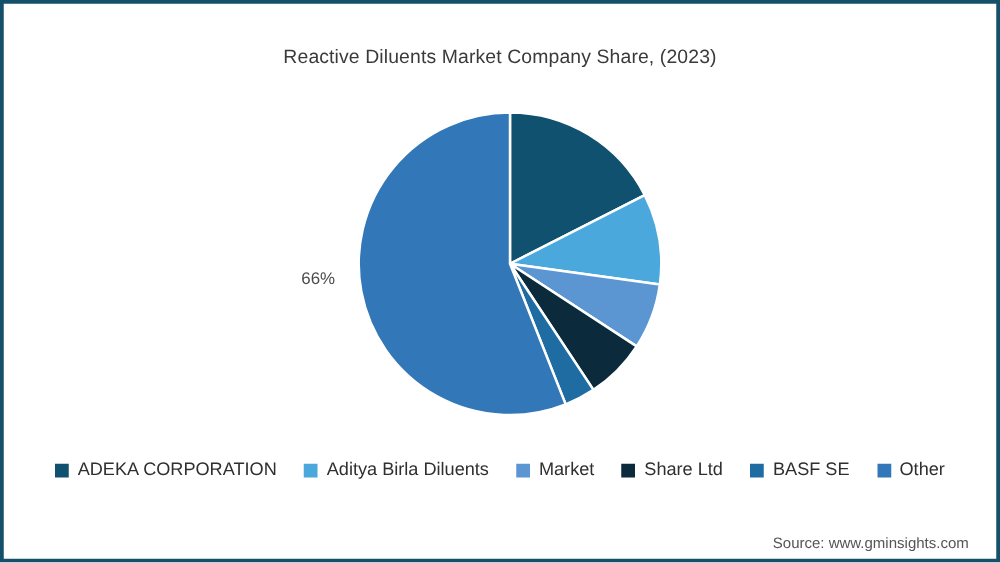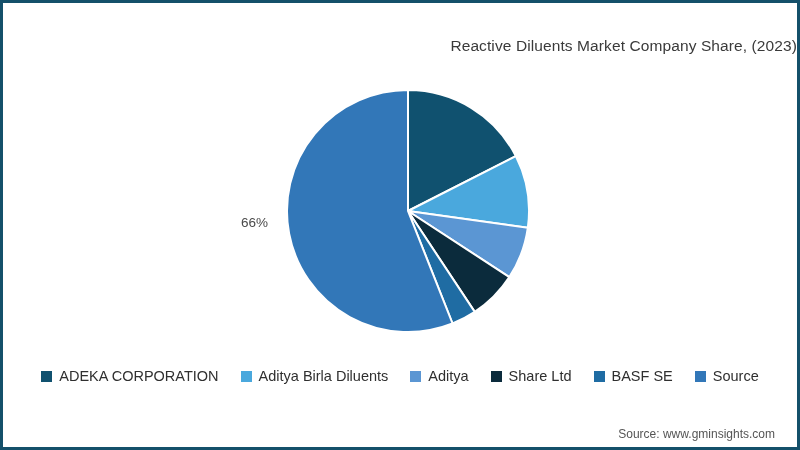--- a/index.html
+++ b/index.html
@@ -15,21 +15,21 @@
     box-sizing: border-box;
     border: 3px solid #14506a;
     overflow: hidden;
     font-family: "Liberation Sans", sans-serif;
   }
   #chart-title {
     position: absolute;
     left: 0;
     right: 0;
     top: 34px;
-    text-align: right;
+    text-align: center;
     font-size: 15.5px;
     color: #3a3a3a;
     letter-spacing: 0.1px;
     font-weight: 400;
   }
   #pie-wrap {
     position: absolute;
     left: 283px;
     top: 86px;
     width: 244px;
@@ -114,31 +114,31 @@
       <div class="legend-item">
         <span class="legend-swatch" style="background: rgb(16, 81, 111);"></span>
         <span class="legend-label">ADEKA CORPORATION</span>
       </div>
       <div class="legend-item">
         <span class="legend-swatch" style="background: rgb(74, 168, 221);"></span>
         <span class="legend-label">Aditya Birla Diluents</span>
       </div>
       <div class="legend-item">
         <span class="legend-swatch" style="background: rgb(91, 150, 211);"></span>
-        <span class="legend-label">Aditya</span>
+        <span class="legend-label">Market</span>
       </div>
       <div class="legend-item">
         <span class="legend-swatch" style="background: rgb(11, 43, 60);"></span>
         <span class="legend-label">Share Ltd</span>
       </div>
       <div class="legend-item">
         <span class="legend-swatch" style="background: rgb(31, 108, 163);"></span>
         <span class="legend-label">BASF SE</span>
       </div>
       <div class="legend-item">
         <span class="legend-swatch" style="background: rgb(50, 119, 184);"></span>
-        <span class="legend-label">Source</span>
+        <span class="legend-label">Other</span>
       </div>
     </div>
 
   <div id="source">Source: www.gminsights.com</div>
 
 </div>
 
 </body></html>

